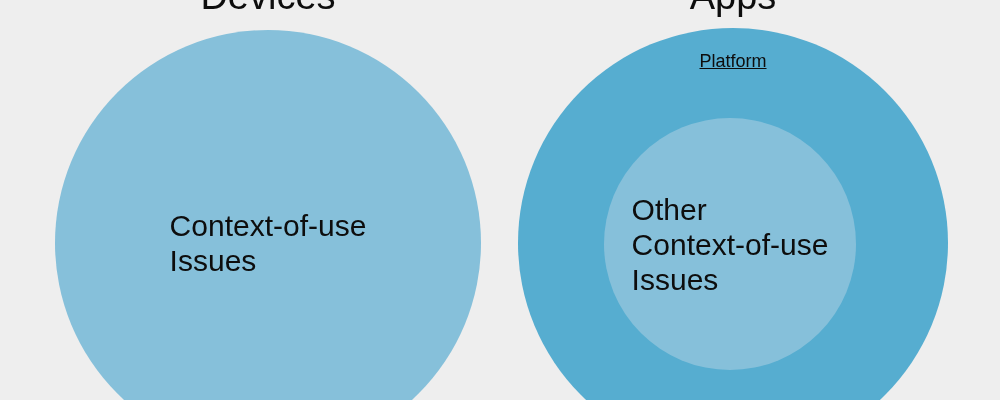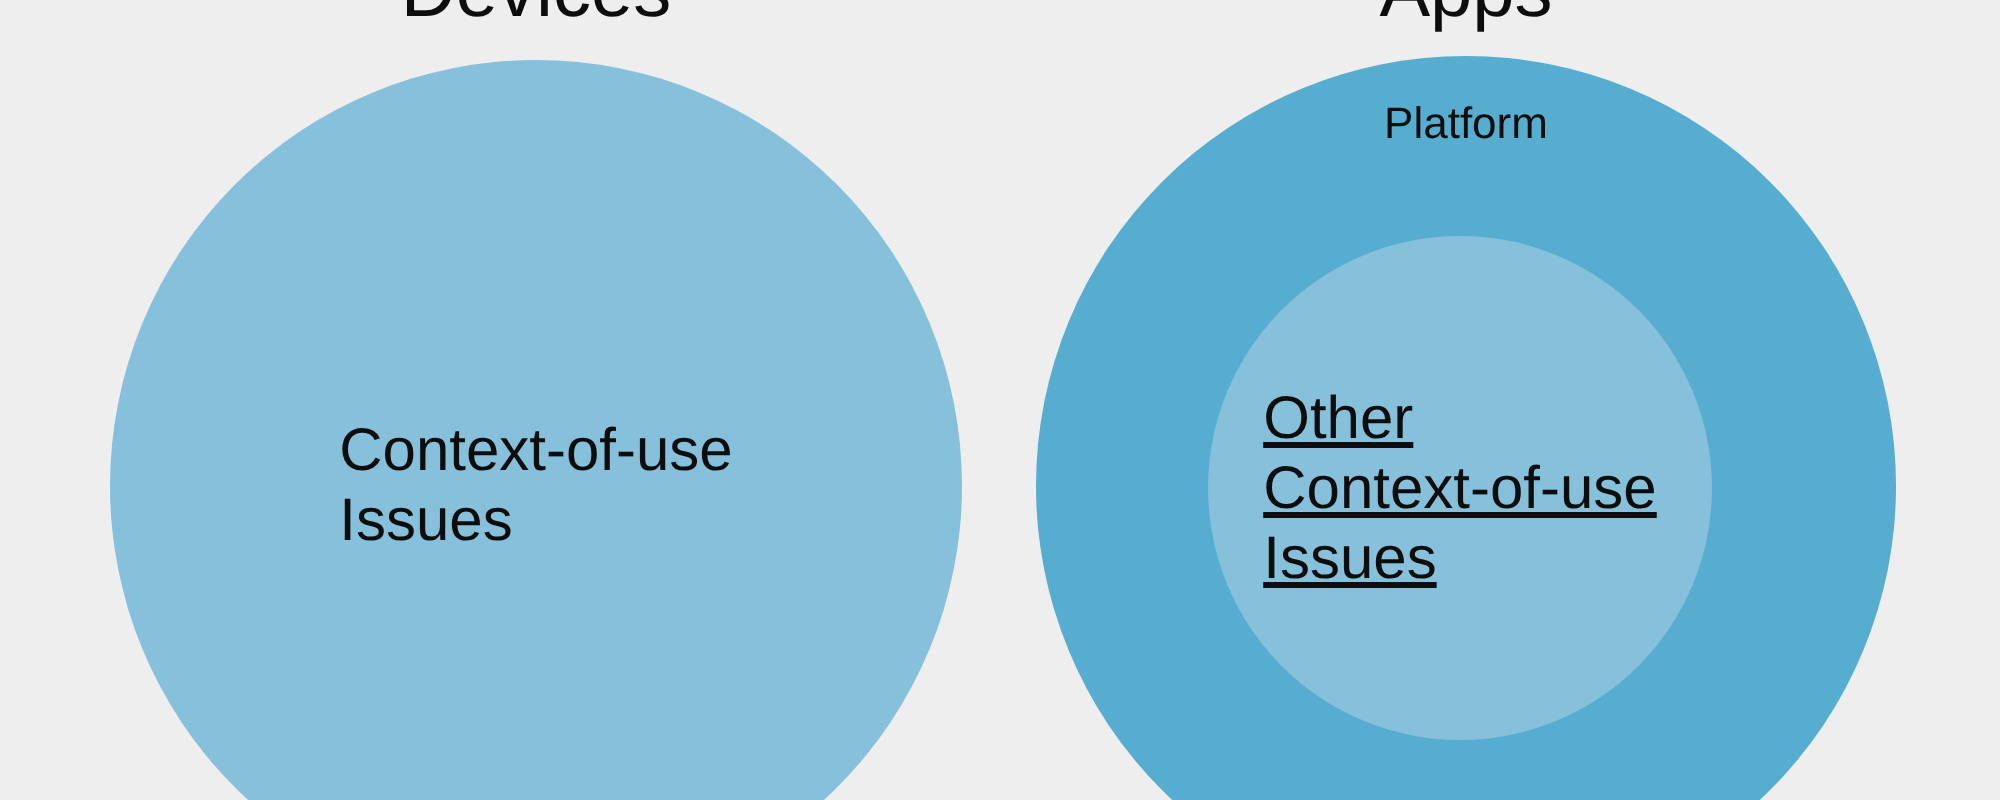--- a/index.html
+++ b/index.html
@@ -32,21 +32,20 @@
     left: 518px;
     top: 28px;
     width: 430px;
     height: 430px;
   }
   .circle-inner {
     left: 604px;
     top: 118px;
     width: 252px;
     height: 252px;
-    text-decoration: underline;
   }
   .group-title {
     position: absolute;
     top: -23px;
     font-size: 38px;
     line-height: 38px;
     text-align: center;
     white-space: nowrap;
   }
   .group-title.left  { left: 55px;  width: 426px; }
@@ -54,23 +53,24 @@
   .body-label {
     font-size: 30px;
     line-height: 35px;
     text-align: left;
   }
   .outer-ring-label {
     position: absolute;
     left: 518px;
     top: 46px;
     width: 430px;
-    font-size: 22px;
+    font-size: 18px;
     line-height: 31px;
     text-align: center;
+    text-decoration: underline;
   }
 </style>
 </head>
 <body>
 
 <div class="canvas" style="background: rgb(238, 238, 238);">
 
   <div class="group-title left">Devices</div>
   <div class="group-title right">Apps</div>
 

